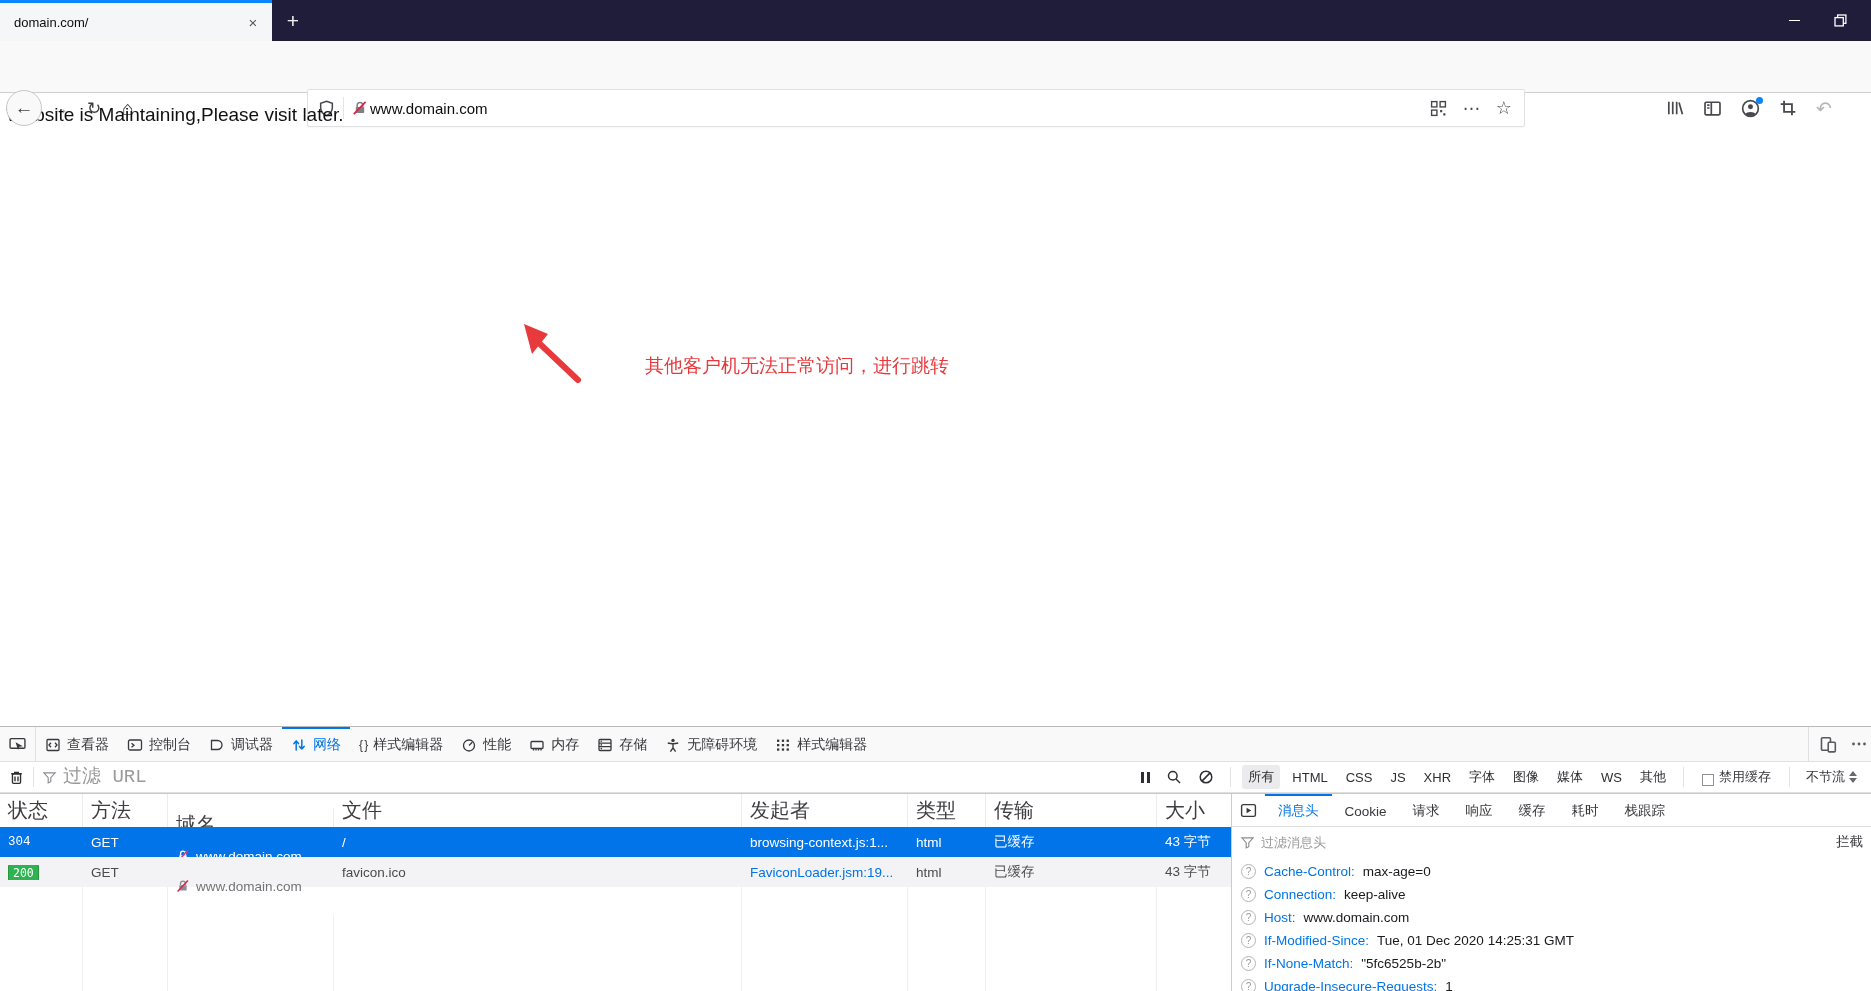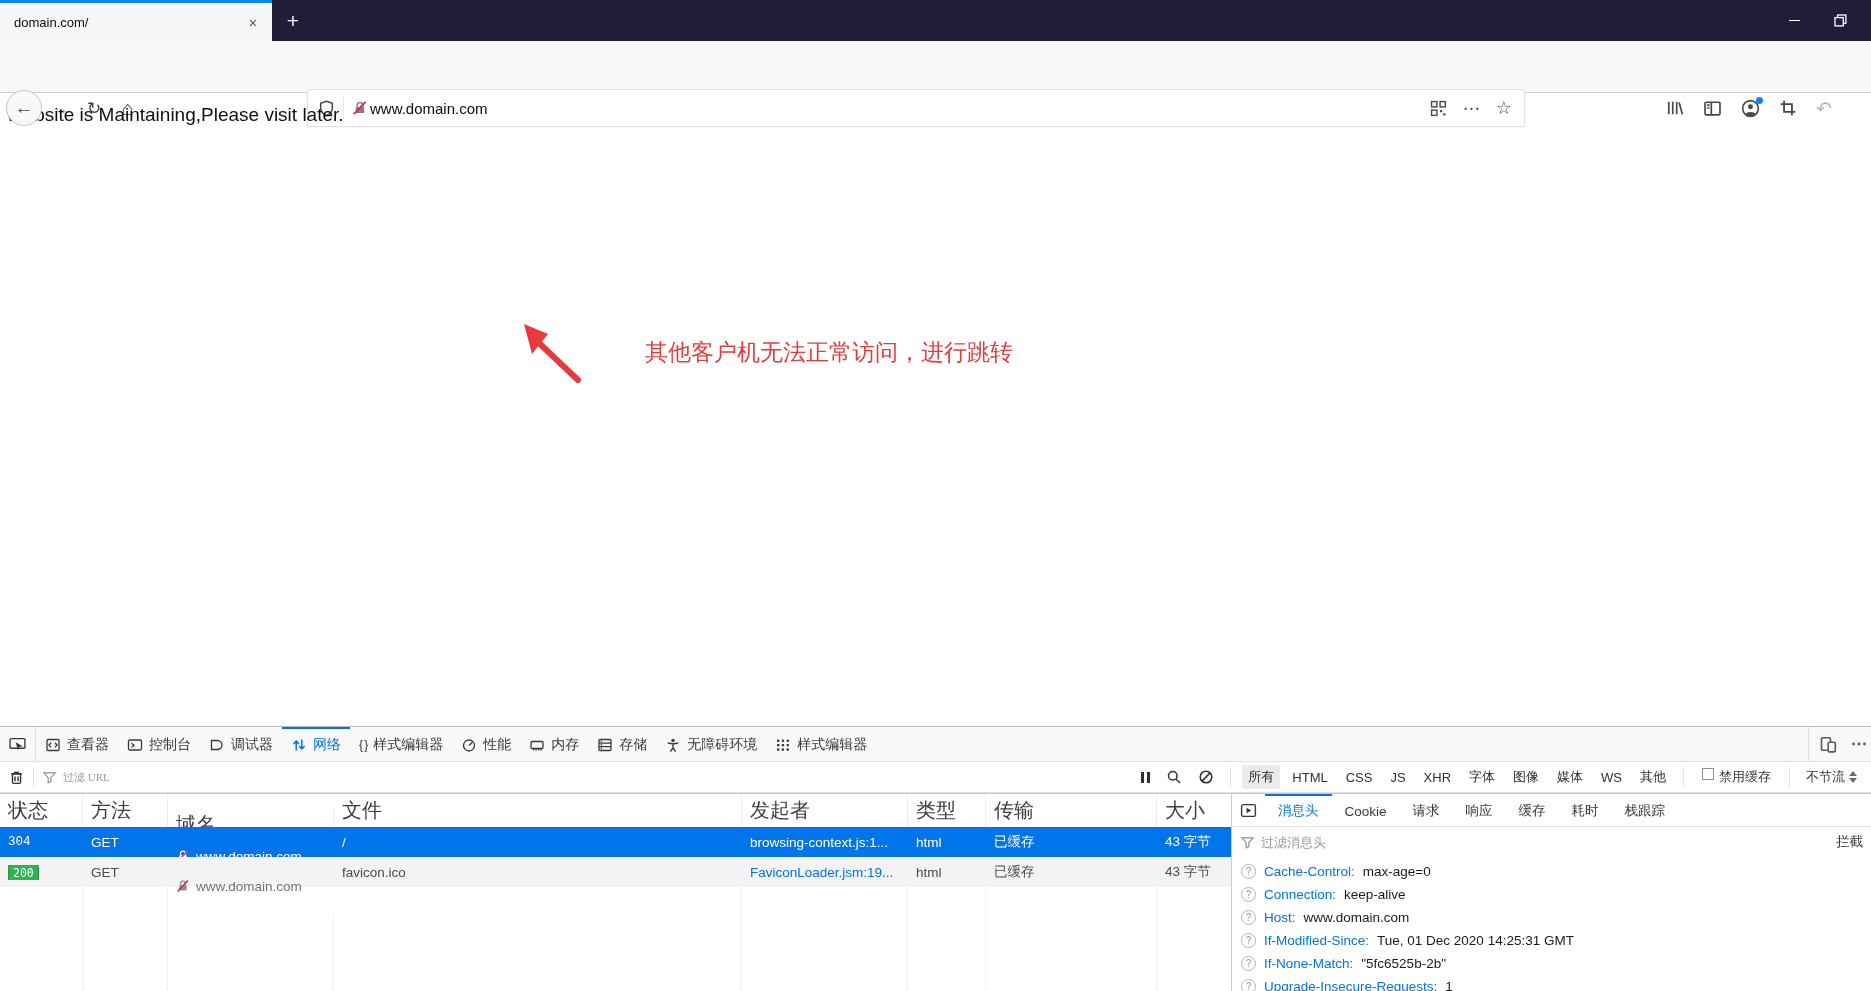--- a/index.html
+++ b/index.html
@@ -38,51 +38,51 @@
   .star { font-size:18px; color:#45454b; }
   #toolbar-right { position:absolute; left:1666px; top:48px; height:38px;
     display:flex; align-items:center; gap:19px; color:#47474d; }
   .acct-wrap { position:relative; }
   .acct-dot { position:absolute; top:-2px; right:-3px; width:7px; height:7px;
     border-radius:50%; background:#0a84ff; }
   .undo-glyph { font-size:19px; color:#b6b6b8; }
 
   
   #page-message { position:absolute; left:6px; top:104px; font-size:19px; color:#101010; }
-  #annotation-text { position:absolute; left:645px; top:337px; font-size:23px; color:#e8393d; }
+  #annotation-text { position:absolute; left:645px; top:353px; font-size:19px; color:#e8393d; }
   #annotation-arrow { position:absolute; left:500px; top:310px; }
 
   
   #devtools { position:absolute; left:0; top:726px; width:1871px; height:265px;
-    background:#f0abfc; border-top:1px solid #b9b9bb; font-size:14px; color:#38383d; }
+    background:#86efac; border-top:1px solid #b9b9bb; font-size:14px; color:#38383d; }
   #dt-toolbar { height:35px; background:#f9f9fa; border-bottom:1px solid #e0e0e2;
     display:flex; align-items:stretch; }
   .dt-pick { width:36px; border-right:1px solid #e0e0e2; display:grid; place-items:center; color:#38383d; }
   .dt-tab { display:flex; align-items:center; gap:6px; padding:0 9px; font-size:14px;
     color:#38383d; border-top:2px solid transparent; white-space:nowrap; }
   .dt-tab.active { color:#0074e8; border-top-color:#0074e8; }
   .braces { font-size:12px; letter-spacing:-1px; }
   .dt-toolbar-right { margin-left:auto; display:flex; align-items:center; gap:14px;
     border-left:1px solid #e0e0e2; padding:0 4px 0 10px; color:#58585f; }
 
   #dt-filterrow { height:31px; background:#fff; border-bottom:1px solid #e0e0e2;
     display:flex; align-items:center; font-size:13px; }
   .fr-sep { width:1px; height:20px; background:#e3e3e5; margin:0 8px; }
   #trash-btn { margin-left:8px; color:#2f2f33; }
   .funnel { color:#8b8b90; margin-right:6px; }
-  #url-filter { border:none; outline:none; flex:1; font-size:11px; color:#38383d;
-    font-family:Liberation Serif, serif; background:transparent; }
+  #url-filter { border:none; outline:none; flex:1; font-size:19px; color:#38383d;
+    font-family:Liberation Mono, monospace; background:transparent; }
   #url-filter::placeholder, #hdr-filter::placeholder { color:#9a9a9c; }
   .fr-right { display:flex; align-items:center; margin-right:4px; }
   .pause-icon { display:flex; gap:3px; padding:0 8px; }
   .pause-icon i { width:3px; height:11px; background:#2f2f33; display:block; }
   .fr-ibtn { padding:0 8px; color:#2f2f33; display:grid; place-items:center; }
   .pill { padding:3px 6px; margin:0 3px; font-size:13px; color:#2f2f33; border-radius:3px; white-space:nowrap; }
   .pill.active { background:#ebebee; }
-  .cachebox { display:flex; align-items:flex-start; gap:5px; margin:0 10px; white-space:nowrap; }
+  .cachebox { display:flex; align-items:flex-end; gap:5px; margin:0 10px; white-space:nowrap; }
   .checkbox { width:12px; height:12px; border:1px solid #8f8f94; background:#fff; display:inline-block; }
   .throttle { display:flex; align-items:center; gap:4px; margin:0 10px 0 8px; white-space:nowrap; }
   .tri-col { display:flex; flex-direction:column; gap:2px; }
   .tri-up { width:0; height:0; border-left:4px solid transparent; border-right:4px solid transparent; border-bottom:5px solid #6a6a6e; }
   .tri-dn { width:0; height:0; border-left:4px solid transparent; border-right:4px solid transparent; border-top:5px solid #6a6a6e; }
 
   #dt-main { position:absolute; top:67px; bottom:0; left:0; right:0; display:flex; }
   #net-table { width:1232px; border-right:1px solid #ccccce; display:flex; flex-direction:column; background:#fff; }
   .net-row { display:flex; align-items:center; height:30px; font-size:13.5px; }
   #net-header { height:33px; display:flex; align-items:center; font-size:20px; color:#3e3e42; }

